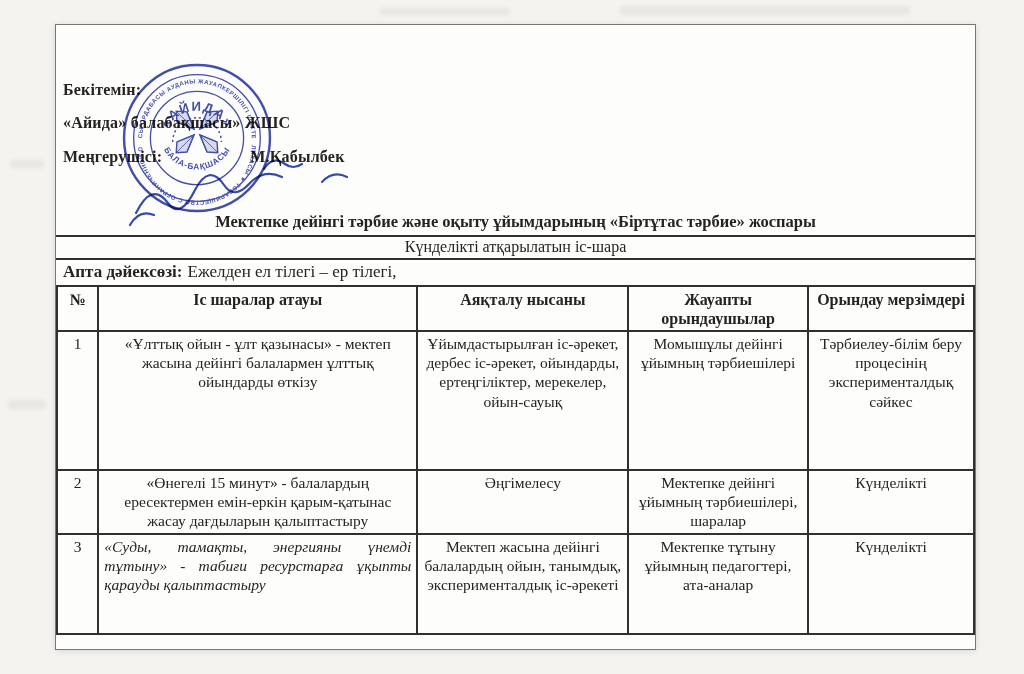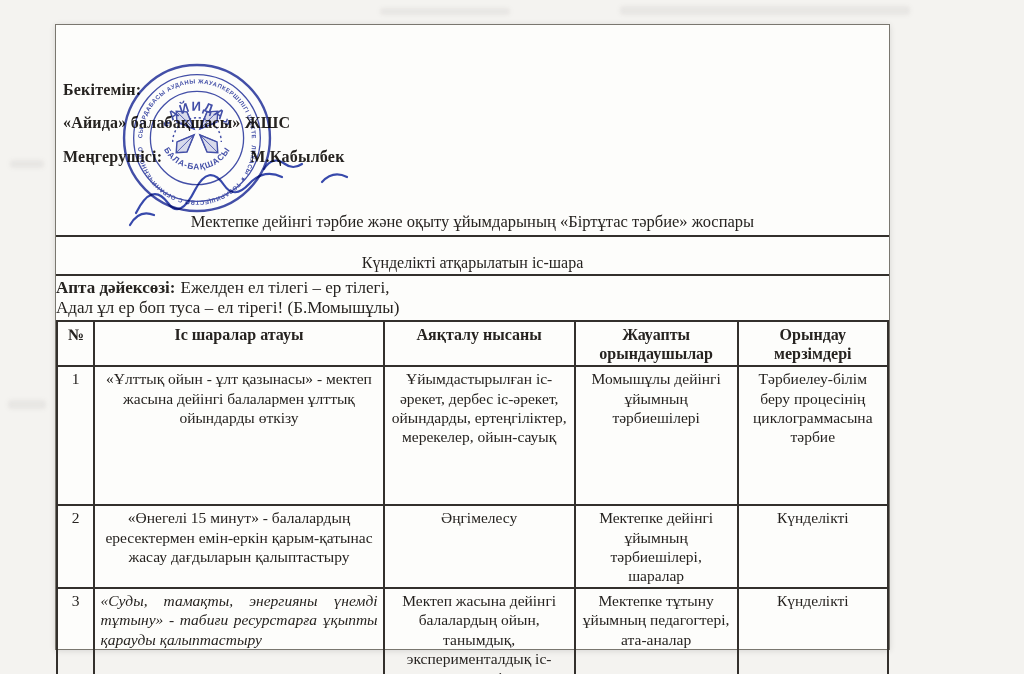--- a/index.html
+++ b/index.html
@@ -7,21 +7,21 @@
   body {
     background:#f4f3f0;
     font-family:"Liberation Serif","DejaVu Serif",serif;
     color:#262320;
     position:relative;
   }
   
   .ghost { position:absolute; background:rgba(110,104,95,.09); filter:blur(2px); border-radius:3px; }
 
   .page {
-    position:absolute; left:55px; top:24px; width:835px; height:626px;
+    position:absolute; left:55px; top:24px; width:921px; height:626px;
     background:#fdfdfb;
     border:1px solid #7a776f;
     box-shadow:0 1px 6px rgba(0,0,0,.12);
   }
 
   
   .header-block { position:relative; height:186px; }
   .appr { position:absolute; left:7px; font-weight:bold; font-size:16px; letter-spacing:.2px; }
   .appr-1 { top:56px; }
   .appr-2 { top:89px; }
@@ -34,28 +34,28 @@
   }
   .stamp text { fill:#3340a3; font-family:"Liberation Sans","DejaVu Sans",sans-serif; }
   .ring-text { font-size:5.9px; letter-spacing:.55px; font-weight:bold; }
   .inner-top { font-size:13px; font-weight:bold; letter-spacing:1.5px; }
   .inner-bot { font-size:8.2px; font-weight:bold; letter-spacing:.8px; }
 
   .signature { position:absolute; left:58px; top:102px; width:290px; height:112px; mix-blend-mode:multiply; }
 
   
   .doc-title {
-    text-align:center; font-weight:normal; font-size:16.5px;
+    text-align:center; font-weight:bold; font-size:16.5px;
     padding:1px 10px 3px; border-bottom:2px solid #33302c;
   }
   .doc-subtitle {
-    text-align:center; font-size:16px; padding:17px 0 2px;
+    text-align:center; font-size:16px; padding:1px 0 2px;
     border-bottom:2px solid #33302c;
   }
-  .quote { font-size:17px; line-height:19.5px; padding:2px 6px 3px 0; }
+  .quote { font-size:17px; line-height:19.5px; padding:2px 6px 3px 7px; }
   .q-label { font-weight:bold; margin-right:5px; }
 
   
   table { width:100%; border-collapse:collapse; table-layout:fixed; font-size:15.5px; }
   th, td {
     border:2px solid #33302c; vertical-align:top;
     padding:2px 5px 2px; line-height:1.24; text-align:center;
   }
   th { font-size:16px; line-height:1.2; padding-top:3px; }
   col.c-num   { width:4.5%; }
@@ -132,21 +132,20 @@
         <path d="M208,55 q11,-12 25,-5"></path>
         <path d="M16,98 q9,-16 24,-10"></path>
       </g>
     </svg>
   </div>
 
   <div class="doc-title">Мектепке дейінгі тәрбие және оқыту ұйымдарының «Біртұтас тәрбие» жоспары</div>
   <div class="doc-subtitle">Күнделікті атқарылатын іс-шара</div>
   <div class="quote">
     <div><span class="q-label">Апта дәйексөзі:</span><span>Ежелден ел тілегі – ер тілегі,</span></div>
-    <div>Адал ұл ер боп туса – ел тірегі! (Б.Момышұлы)</div>
   </div>
 
   <table>
     <colgroup>
       <col class="c-num">
         <col class="c-name">
         <col class="c-form">
         <col class="c-resp">
         <col class="c-term">
     </colgroup>
@@ -156,21 +155,21 @@
       <th>Іс шаралар атауы</th>
       <th>Аяқталу нысаны</th>
       <th>Жауапты орындаушылар</th>
       <th>Орындау мерзімдері</th>
     </tr>
     <tr class="r1">
       <td>1</td>
       <td>«Ұлттық ойын - ұлт қазынасы» - мектеп жасына дейінгі балалармен ұлттық ойындарды өткізу</td>
       <td>Ұйымдастырылған іс-әрекет, дербес іс-әрекет, ойындарды, ертеңгіліктер, мерекелер, ойын-сауық</td>
       <td>Момышұлы дейінгі ұйымның тәрбиешілері</td>
-      <td>Тәрбиелеу-білім беру процесінің циклограммасына тәрбие</td>
+      <td>Тәрбиелеу-білім беру процесінің эксперименталдық сәйкес</td>
     </tr>
     <tr class="r2">
       <td>2</td>
       <td>«Өнегелі 15 минут» - балалардың ересектермен емін-еркін қарым-қатынас жасау дағдыларын қалыптастыру</td>
       <td>Әңгімелесу</td>
       <td>Мектепке дейінгі ұйымның тәрбиешілері, шаралар</td>
       <td>Күнделікті</td>
     </tr>
     <tr class="r3">
       <td>3</td>

